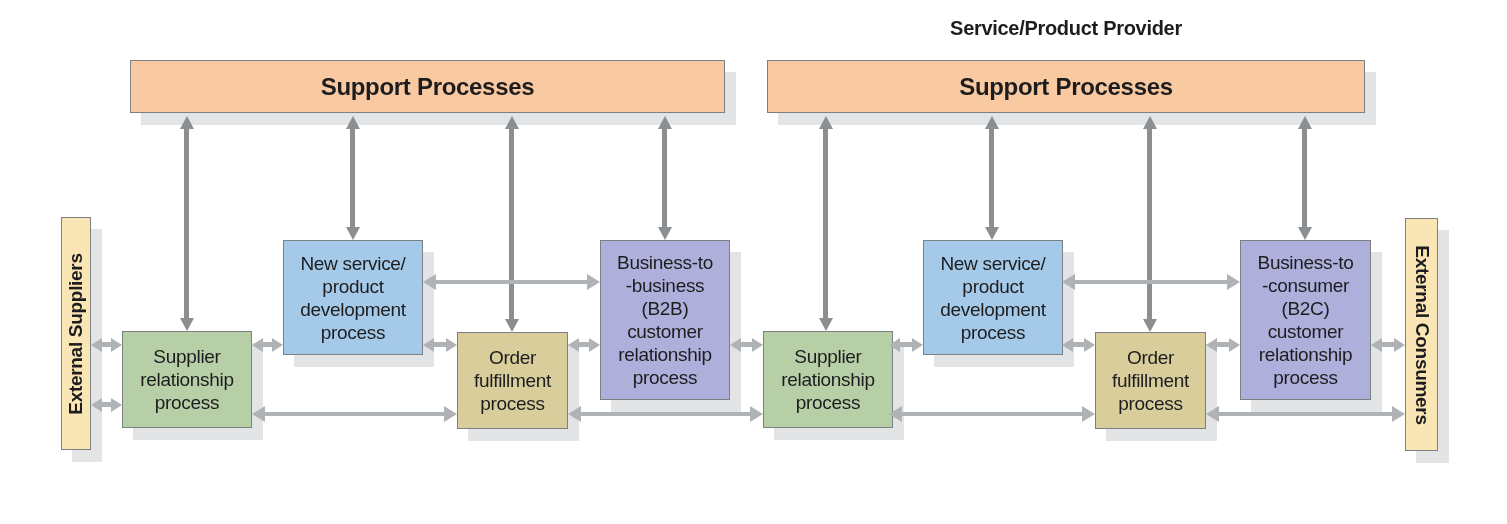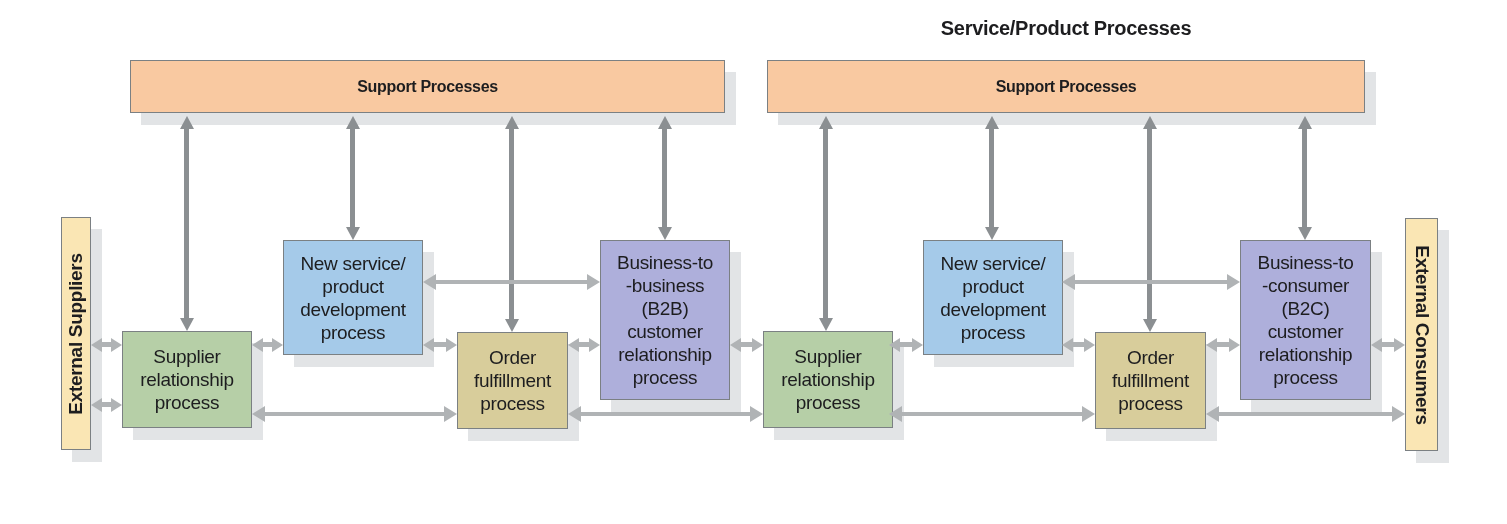--- a/index.html
+++ b/index.html
@@ -10,21 +10,21 @@
   }
   .title {
     position:absolute; text-align:center; font-weight:bold; font-size:20px;
   }
   .box {
     position:absolute; box-sizing:border-box; display:flex; align-items:center;
     justify-content:center; text-align:center;
     border:1.6px solid var(--border,#7b8083);
     box-shadow:11px 12px 0 var(--shadow,#e2e4e6);
   }
-  .support { background:var(--support-fill,#f9c9a1); font-weight:bold; font-size:16px; }
+  .support { background:var(--support-fill,#f9c9a1); font-weight:bold; font-size:24px; }
   .process { font-size:19px; line-height:23px; white-space:pre-line; }
   .fill-supplier { background:var(--supplier-fill,#b6cfa7); }
   .fill-newsvc  { background:var(--new-service-fill,#a5cae9); }
   .fill-order   { background:var(--order-fill,#d8cd9b); }
   .fill-cust    { background:var(--customer-fill,#aeafdb); }
   .vertical { background:var(--external-fill,#fae6b4); font-weight:bold; font-size:19px; }
   .vertical span { white-space:nowrap; }
   .rot-ccw span { transform:rotate(-90deg); }
   .rot-cw  span { transform:rotate(90deg); }
 
@@ -47,21 +47,21 @@
   .av::before { content:""; position:absolute; top:-13px; left:50%; transform:translateX(-50%);
     border:7px solid transparent; border-top:none; border-bottom:13px solid var(--arrow-dark,#8b8f92); }
   .av::after  { content:""; position:absolute; bottom:-13px; left:50%; transform:translateX(-50%);
     border:7px solid transparent; border-bottom:none; border-top:13px solid var(--arrow-dark,#8b8f92); }
 </style>
 </head>
 <body>
 
 <div id="stage">
 
-  <div class="title" style="left:767px;top:17px;width:598px;">Service/Product Processes</div>
+  <div class="title" style="left:767px;top:17px;width:598px;">Service/Product Provider</div>
 
   <div class="box support" style="left:130px;top:60px;width:595px;height:53px;">
     <span>Support Processes</span>
   </div>
   <div class="box support" style="left:767px;top:60px;width:598px;height:53px;">
     <span>Support Processes</span>
   </div>
 
   <div class="box vertical rot-ccw" style="left:61px;top:217px;width:30px;height:233px;">
     <span>External Suppliers</span>

